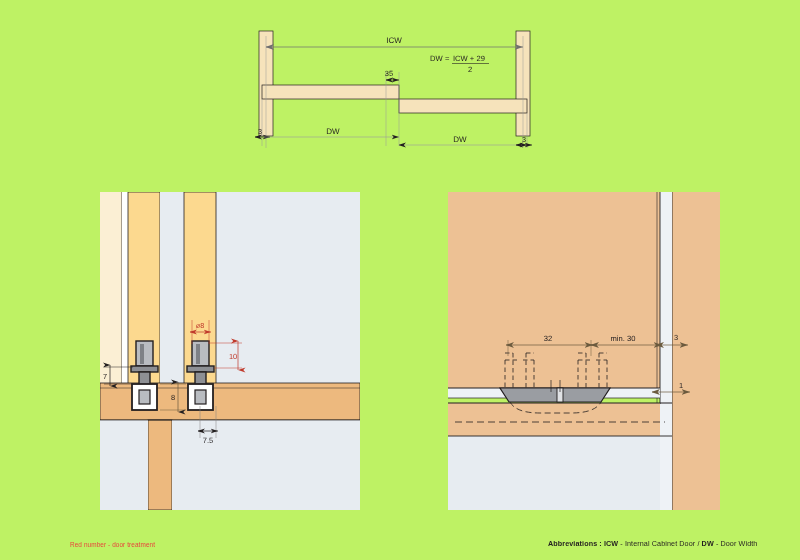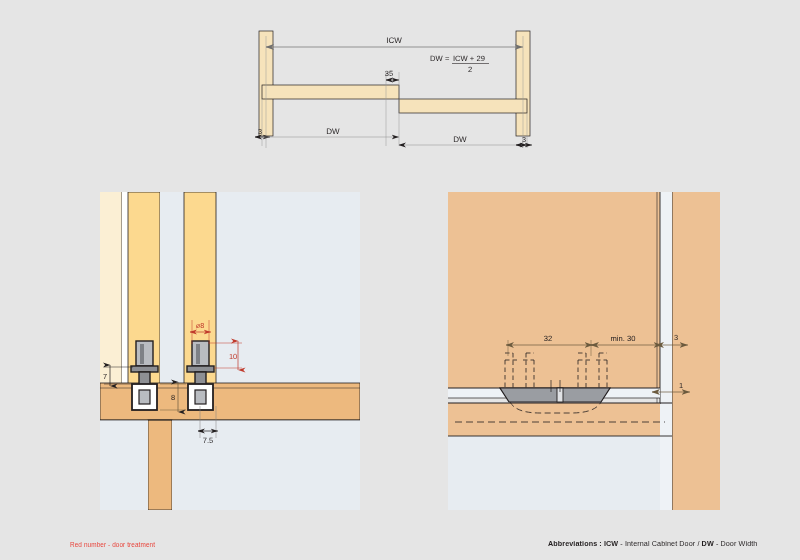--- a/index.html
+++ b/index.html
@@ -1,19 +1,19 @@
 <!DOCTYPE html>
 <html><head>
 <meta charset="utf-8">
 <style>
   html,body{margin:0;padding:0;background:#ffffff;}
   body{width:800px;height:560px;position:relative;overflow:hidden;
        font-family:"Liberation Sans","DejaVu Sans",sans-serif;
        -webkit-font-smoothing:antialiased;}
-  .sheet{position:absolute;left:0;top:0;width:800px;height:560px;background:#e5e5e5;}
+  .sheet{position:absolute;left:0;top:0;width:800px;height:560px;background:#bef264;}
   svg{display:block;}
   .abbr{position:absolute;left:548px;top:539px;font-size:7.2px;color:#231f20;letter-spacing:0.1px;white-space:nowrap;}
   .abbr b{font-weight:bold;}
   .redlegend{position:absolute;left:70px;top:541px;font-size:6.4px;color:#e8453c;white-space:nowrap;letter-spacing:0.1px;}
 </style>
 </head>
 <body>
 
 <div class="sheet">
 

